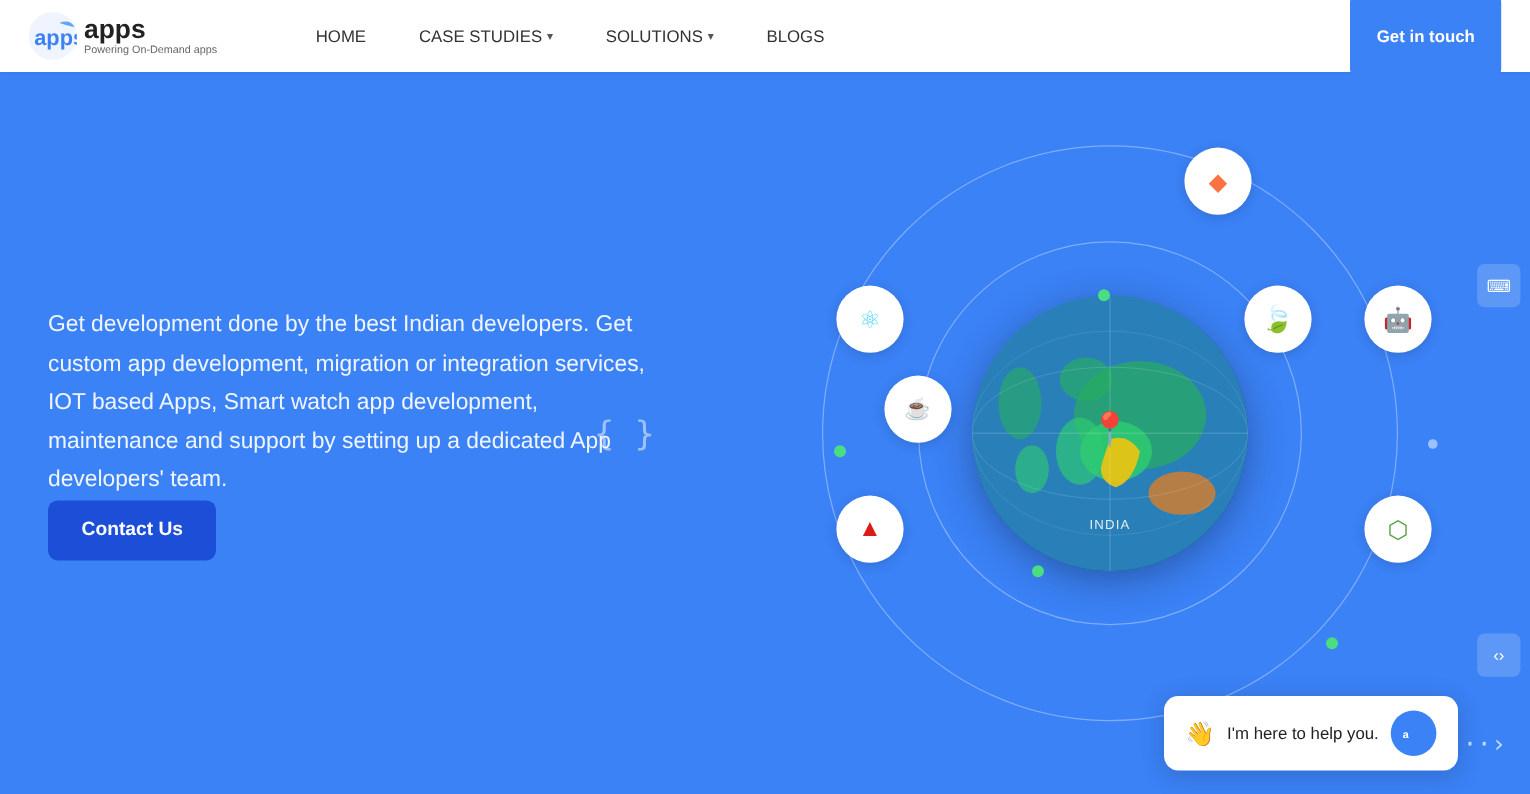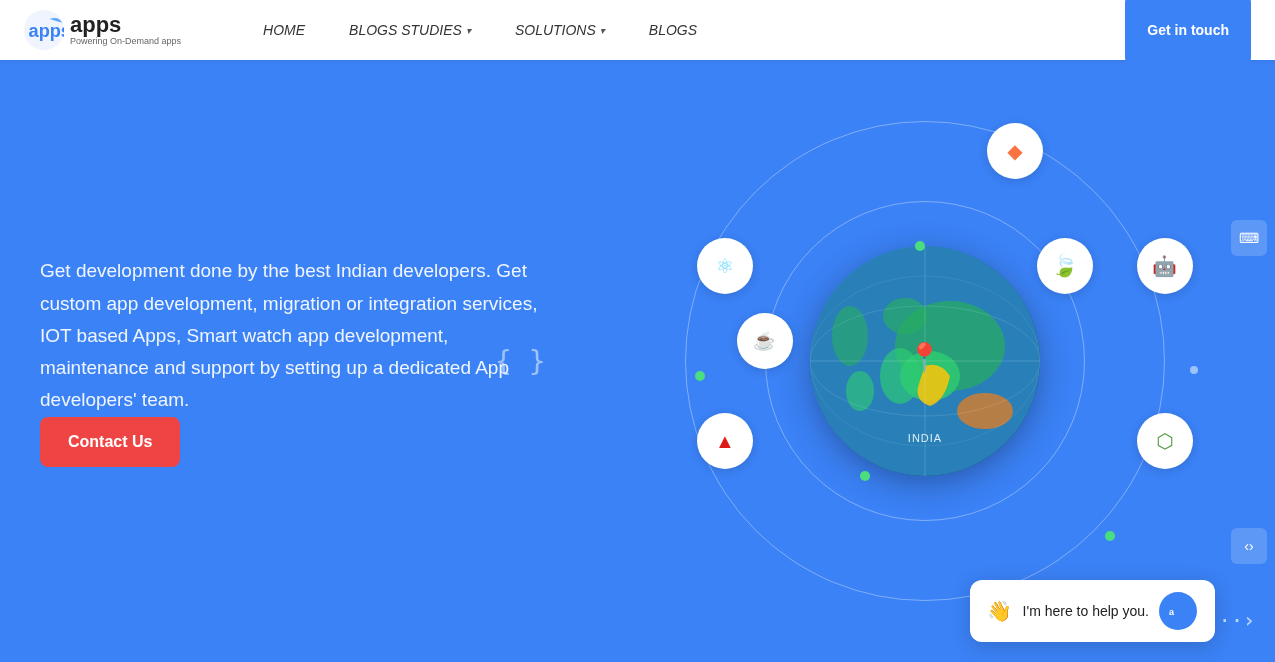--- a/index.html
+++ b/index.html
@@ -11,40 +11,40 @@
       background: #fff; display: flex; align-items: center;
       padding: 0 24px; z-index: 100; box-shadow: 0 1px 4px rgba(0,0,0,0.08);
     }
     .logo-area { display: flex; align-items: center; gap: 6px; margin-right: 60px; }
     .logo-text { display: flex; flex-direction: column; }
     .logo-name { font-size: 22px; font-weight: 700; color: #222; line-height: 1; }
     .logo-sub { font-size: 9px; color: #666; text-align: right; }
     .nav-links { display: flex; align-items: center; gap: 0; flex: 1; }
     .nav-item {
       font-size: 14px; font-weight: 500; color: #333; padding: 0 22px; cursor: pointer;
-      display: flex; align-items: center; gap: 4px; height: 60px; text-decoration: none; font-style: italic;
+      display: flex; align-items: center; gap: 4px; height: 60px; text-decoration: none;
     }
     .nav-chevron { font-size: 10px; color: #555; }
     .nav-cta {
       margin-left: auto; background: #3b82f6; color: #fff; border: none;
       border-radius: 6px; padding: 26px 22px; font-size: 14px; font-weight: 600;
       cursor: pointer;
     }
 
     
     .hero {
       margin-top: 60px; width: 100%; height: 602px;
       background: #3b82f6; display: flex; align-items: center;
       position: relative; overflow: hidden; padding: 0 40px;
     }
     .hero-left { max-width: 530px; z-index: 2; }
     .hero-title { font-size: 46px; font-weight: 700; color: #fff; line-height: 1.15; margin-bottom: 24px; }
     .hero-desc { font-size: 19px; color: rgba(255,255,255,0.92); line-height: 1.7; max-width: 500px; }
     .hero-cta {
-      background: #ef4444; color: #fff; border: none; border-radius: 8px;
+      background: #1d4ed8; color: #fff; border: none; border-radius: 8px;
       padding: 16px 28px; font-size: 16px; font-weight: 600; cursor: pointer;
     }
 
     
     .hero-right {
       position: absolute; right: 0; top: 0; width: 700px; height: 602px;
       display: flex; align-items: center; justify-content: center;
     }
     .globe-wrapper { position: relative; width: 580px; height: 580px; }
 
@@ -173,21 +173,21 @@
     </svg>
     <div class="logo-text">
       <span class="logo-name">apps</span>
       <span class="logo-sub">Powering On-Demand apps</span>
     </div>
   </div>
 
   <div class="nav-links">
     <a class="nav-item">HOME</a>
     <a class="nav-item">
-      <span>BLOGS STUDIES</span>
+      <span>CASE STUDIES</span>
       <span class="nav-chevron">▾</span>
     </a>
     <a class="nav-item">
       <span>SOLUTIONS</span>
       <span class="nav-chevron">▾</span>
     </a>
     <a class="nav-item">BLOGS</a>
   </div>
 
   <button class="nav-cta">Get in touch</button>

